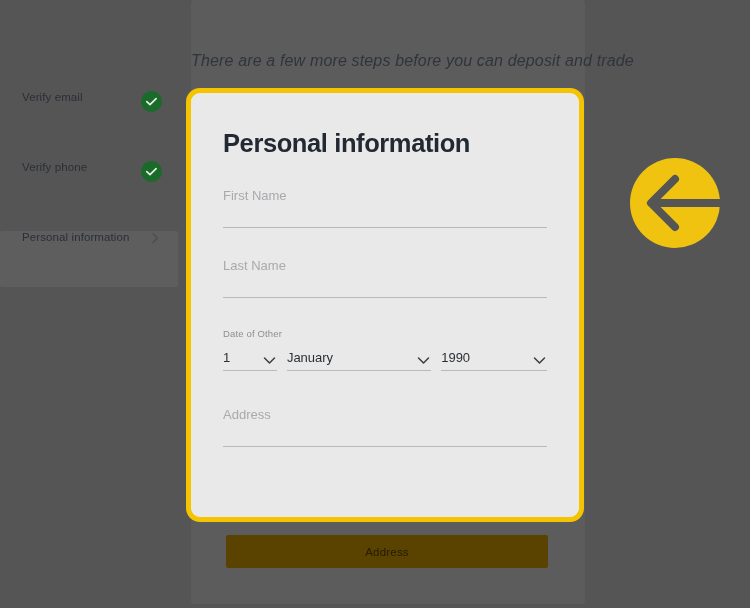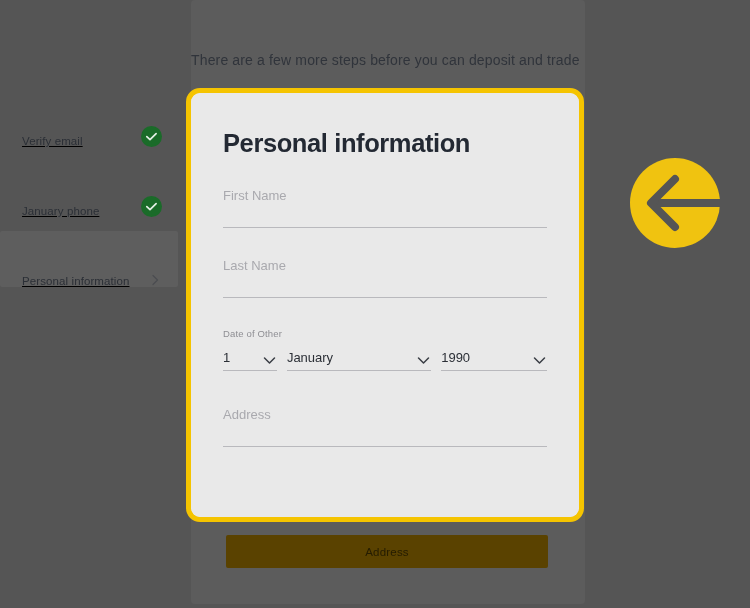--- a/index.html
+++ b/index.html
@@ -30,24 +30,23 @@
     top: 0;
     width: 180px;
     height: 608px;
   }
   .step-row {
     position: absolute;
     left: 0;
     width: 178px;
     height: 56px;
     display: flex;
-    align-items: flex-end;
+    align-items: flex-start;
     box-sizing: border-box;
     padding: 0 16px 0 22px;
-    text-decoration: underline;
   }
   .step-row.s0 { top: 91px; }
   .step-row.s1 { top: 161px; }
   .step-row.s2 {
     top: 231px;
     background: rgba(255,255,255,0.055);
     border-radius: 2px;
   }
   .step-label {
     font-size: 11.5px;
@@ -85,24 +84,25 @@
     background: rgba(255,255,255,0.045);
     border-radius: 4px;
   }
 
   .headline {
     position: absolute;
     left: 191px;
     top: 52px;
     width: 394px;
     text-align: left;
-    font-size: 14px;
+    font-size: 16px;
     color: #30343b;
     letter-spacing: 0.15px;
     white-space: nowrap;
+    font-style: italic;
   }
 
   
   .card-highlight {
     position: absolute;
     left: 186px;
     top: 88px;
     width: 398px;
     height: 434px;
     box-sizing: border-box;
@@ -262,21 +262,21 @@
   <div class="step-row s0">
     <span class="step-label">Verify email</span>
     <span class="check-badge">
       <svg width="21" height="21" viewBox="0 0 21 21" aria-hidden="true">
         <path d="M5.8 10.6 L9 13.6 L15.1 7.6" fill="none" stroke="#e4f0e6" stroke-width="1.7" stroke-linecap="round" stroke-linejoin="round"></path>
       </svg>
     </span>
   </div>
 
   <div class="step-row s1">
-    <span class="step-label">January phone</span>
+    <span class="step-label">Verify phone</span>
     <span class="check-badge">
       <svg width="21" height="21" viewBox="0 0 21 21" aria-hidden="true">
         <path d="M5.8 10.6 L9 13.6 L15.1 7.6" fill="none" stroke="#e4f0e6" stroke-width="1.7" stroke-linecap="round" stroke-linejoin="round"></path>
       </svg>
     </span>
   </div>
 
   <div class="step-row s2">
     <span class="step-label">Personal information</span>
     <span class="chevron-right">

